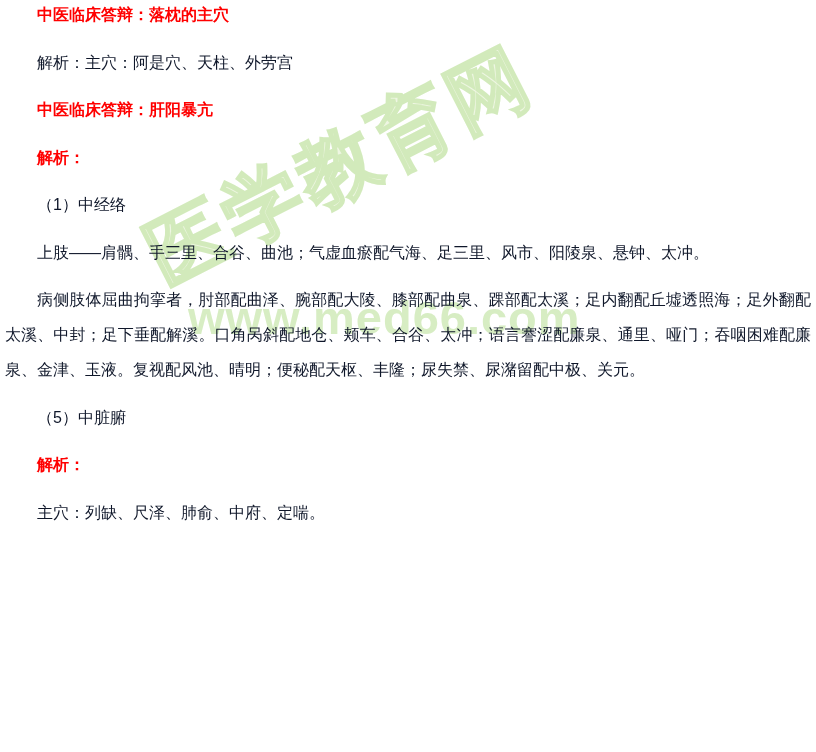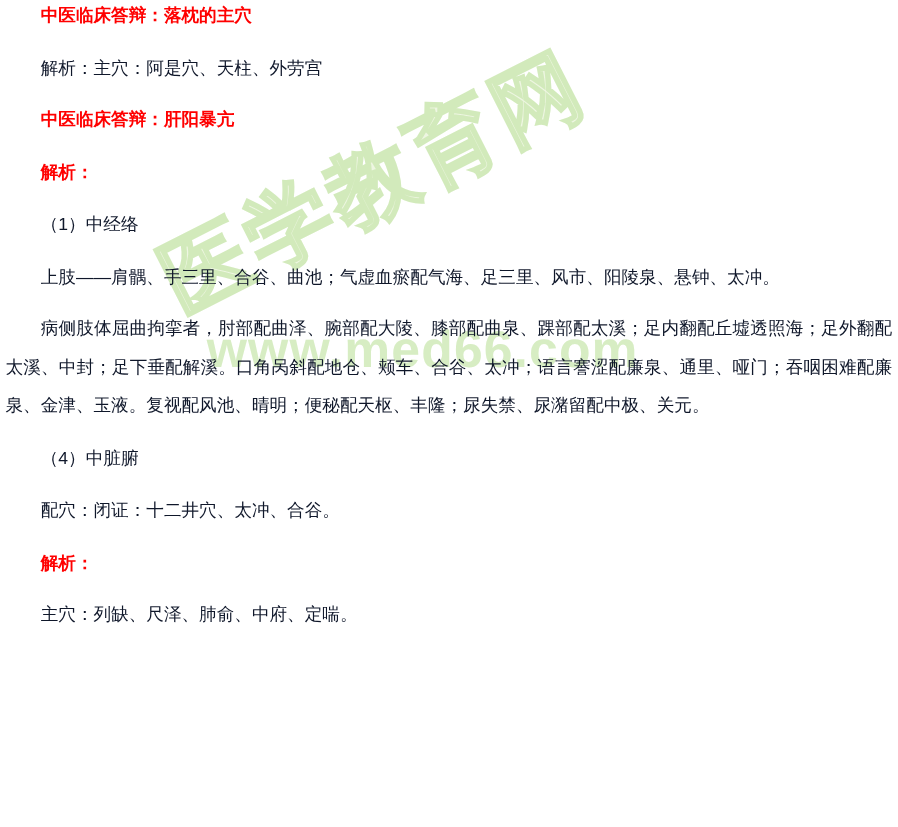--- a/index.html
+++ b/index.html
@@ -74,19 +74,18 @@
 
   <div class="content">
 
   <p class="heading">中医临床答辩：落枕的主穴</p>
       <p class="paragraph">解析：主穴：阿是穴、天柱、外劳宫</p>
       <p class="heading">中医临床答辩：肝阳暴亢</p>
       <p class="heading">解析：</p>
       <p class="paragraph">（1）中经络</p>
       <p class="paragraph">上肢——肩髃、手三里、合谷、曲池；气虚血瘀配气海、足三里、风市、阳陵泉、悬钟、太冲。</p>
       <p class="paragraph">病侧肢体屈曲拘挛者，肘部配曲泽、腕部配大陵、膝部配曲泉、踝部配太溪；足内翻配丘墟透照海；足外翻配太溪、中封；足下垂配解溪。口角呙斜配地仓、颊车、合谷、太冲；语言謇涩配廉泉、通里、哑门；吞咽困难配廉泉、金津、玉液。复视配风池、晴明；便秘配天枢、丰隆；尿失禁、尿潴留配中极、关元。</p>
-      <p class="paragraph">（4）中脏腑</p>
-      <p class="paragraph">配穴：闭证：十二井穴、太冲、合谷。</p>
+      <p class="paragraph">（5）中脏腑</p>
       <p class="heading">解析：</p>
       <p class="paragraph">主穴：列缺、尺泽、肺俞、中府、定喘。</p>
     </div>
 
 </div>
 
 </body></html>

